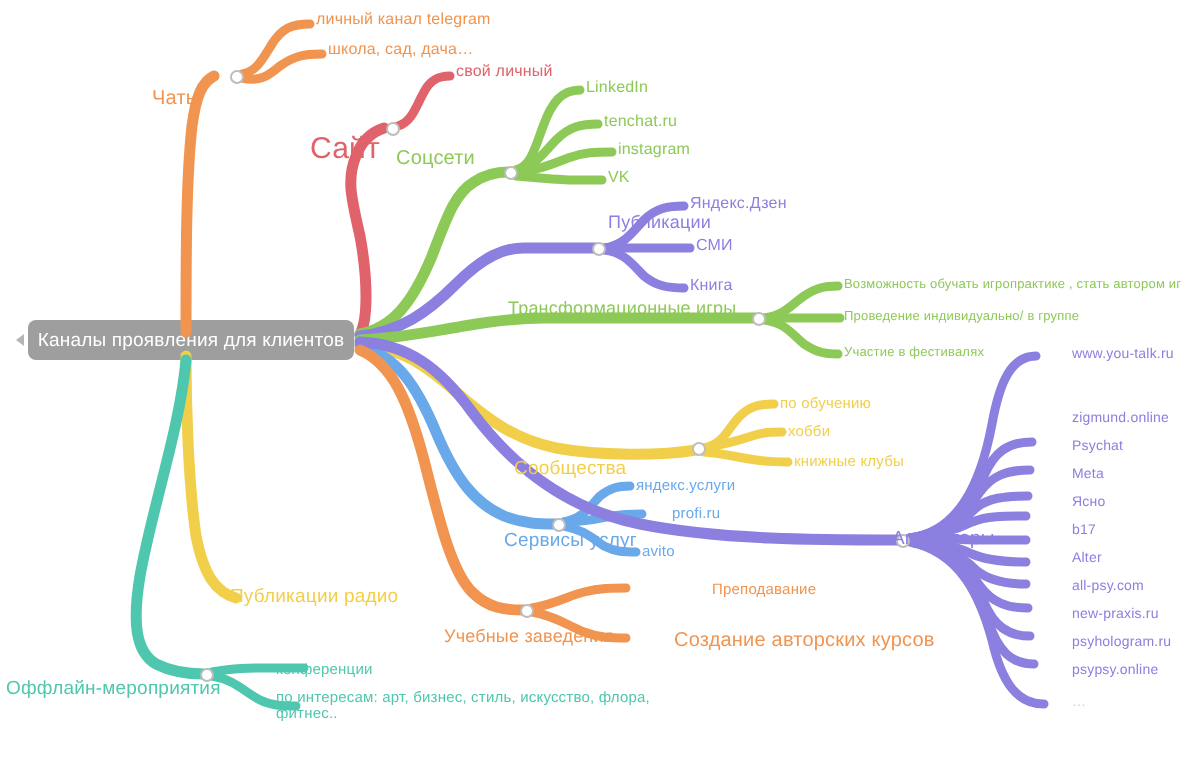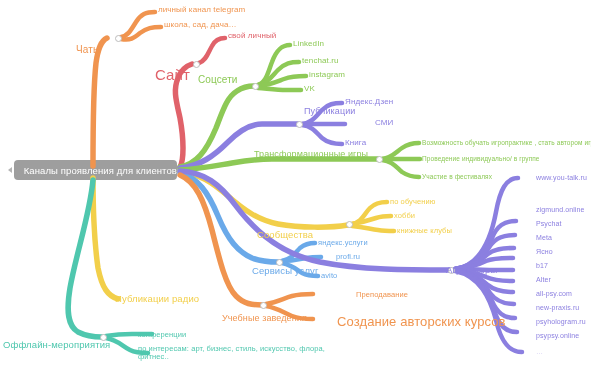--- a/index.html
+++ b/index.html
@@ -35,21 +35,21 @@
     position: absolute;
     left: 14px;
     top: 160px;
     width: 163px;
     height: 20px;
     background: #9e9e9e;
     border-radius: 4px;
     box-sizing: border-box;
     display: flex;
     align-items: center;
-    justify-content: flex-end;
+    justify-content: center;
   }
   .root-node .root-text {
     color: #ffffff;
     font-size: 9.5px;
     letter-spacing: 0.1px;
   }
   .handle {
     position: absolute;
     width: 0; height: 0;
     border-top: 3.5px solid transparent;
@@ -163,21 +163,21 @@
 <div class="label" style="left:228px; top:32px; color:#e0626a; font-size:8px;">свой личный</div>
 
 <div class="label" style="left:198px; top:74px; color:#8dc956; font-size:10px;">Соцсети</div>
 <div class="label" style="left:293px; top:40px; color:#8dc956; font-size:8px;">LinkedIn</div>
 <div class="label" style="left:302px; top:57px; color:#8dc956; font-size:8px;">tenchat.ru</div>
 <div class="label" style="left:309px; top:71px; color:#8dc956; font-size:8px;">instagram</div>
 <div class="label" style="left:304px; top:85px; color:#8dc956; font-size:8px;">VK</div>
 
 <div class="label" style="left:256px; top:106px; color:#8b7fe0; font-size:9px;padding-left:48px;">Публикации</div>
 <div class="label" style="left:345px; top:98px; color:#8b7fe0; font-size:8px;">Яндекс.Дзен</div>
-<div class="label" style="left:348px; top:119px; color:#8b7fe0; font-size:8px;padding-left:27px;">СМИ</div>
+<div class="label" style="left:348px; top:119px; color:#8b7fe0; font-size:8px;">СМИ</div>
 <div class="label" style="left:345px; top:139px; color:#8b7fe0; font-size:8px;">Книга</div>
 
 <div class="label" style="left:254px; top:149px; color:#8dc956; font-size:9px;">Трансформационные игры</div>
 <div class="label" style="left:422px; top:139px; color:#8dc956; font-size:6.5px;">Возможность обучать игропрактике , стать автором игры</div>
 <div class="label" style="left:422px; top:155px; color:#8dc956; font-size:6.5px;">Проведение индивидуально/ в группе</div>
 <div class="label" style="left:422px; top:173px; color:#8dc956; font-size:6.5px;">Участие в фестивалях</div>
 
 <div class="label" style="left:257px; top:230px; color:#f2cf4a; font-size:9.5px;">Сообщества</div>
 <div class="label" style="left:390px; top:198px; color:#f2cf4a; font-size:7.5px;">по обучению</div>
 <div class="label" style="left:394px; top:212px; color:#f2cf4a; font-size:7.5px;">хобби</div>
@@ -197,19 +197,19 @@
 <div class="label" style="left:536px; top:262px; color:#8b7fe0; font-size:7px;">b17</div>
 <div class="label" style="left:536px; top:276px; color:#8b7fe0; font-size:7px;">Alter</div>
 <div class="label" style="left:536px; top:290px; color:#8b7fe0; font-size:7px;">all-psy.com</div>
 <div class="label" style="left:536px; top:304px; color:#8b7fe0; font-size:7px;">new-praxis.ru</div>
 <div class="label" style="left:536px; top:318px; color:#8b7fe0; font-size:7px;">psyhologram.ru</div>
 <div class="label" style="left:536px; top:332px; color:#8b7fe0; font-size:7px;">psypsy.online</div>
 <div class="label" style="left:536px; top:348px; color:#cfc8f2; font-size:7px;">…</div>
 
 <div class="label" style="left:222px; top:313px; color:#f0944f; font-size:9px;">Учебные заведения</div>
 <div class="label" style="left:356px; top:291px; color:#f0944f; font-size:7.5px;">Преподавание</div>
-<div class="label" style="left:337px; top:315px; color:#f0944f; font-size:13px;">Создание авторских курсов</div>
+<div class="label" style="left:337px; top:315px; color:#f0944f; font-size:10px;">Создание авторских курсов</div>
 
 <div class="label" style="left:115px; top:294px; color:#f2cf4a; font-size:9.5px;">Публикации радио</div>
 
 <div class="label" style="left:3px; top:340px; color:#4fc7ae; font-size:9.5px;">Оффлайн-мероприятия</div>
 <div class="label" style="left:138px; top:331px; color:#4fc7ae; font-size:7.5px;">конференции</div>
 <div class="label wrap" style="left:138px; top:345px; color:#4fc7ae; font-size:7.5px;">по интересам: арт, бизнес, стиль, искусство, флора, фитнес..</div>
 
 </body></html>

